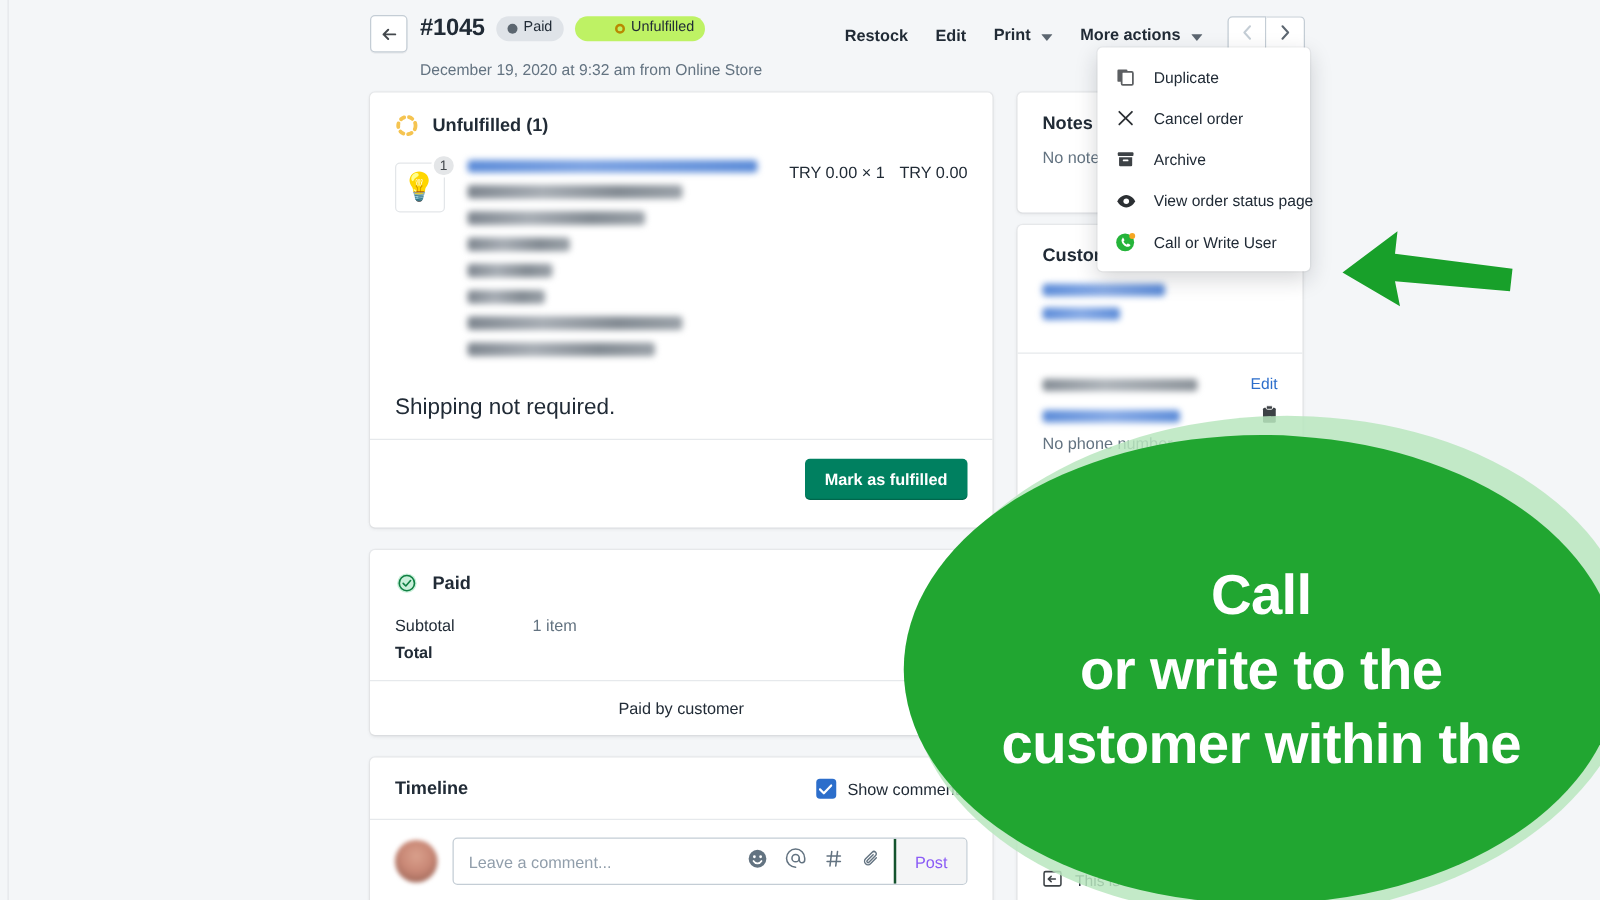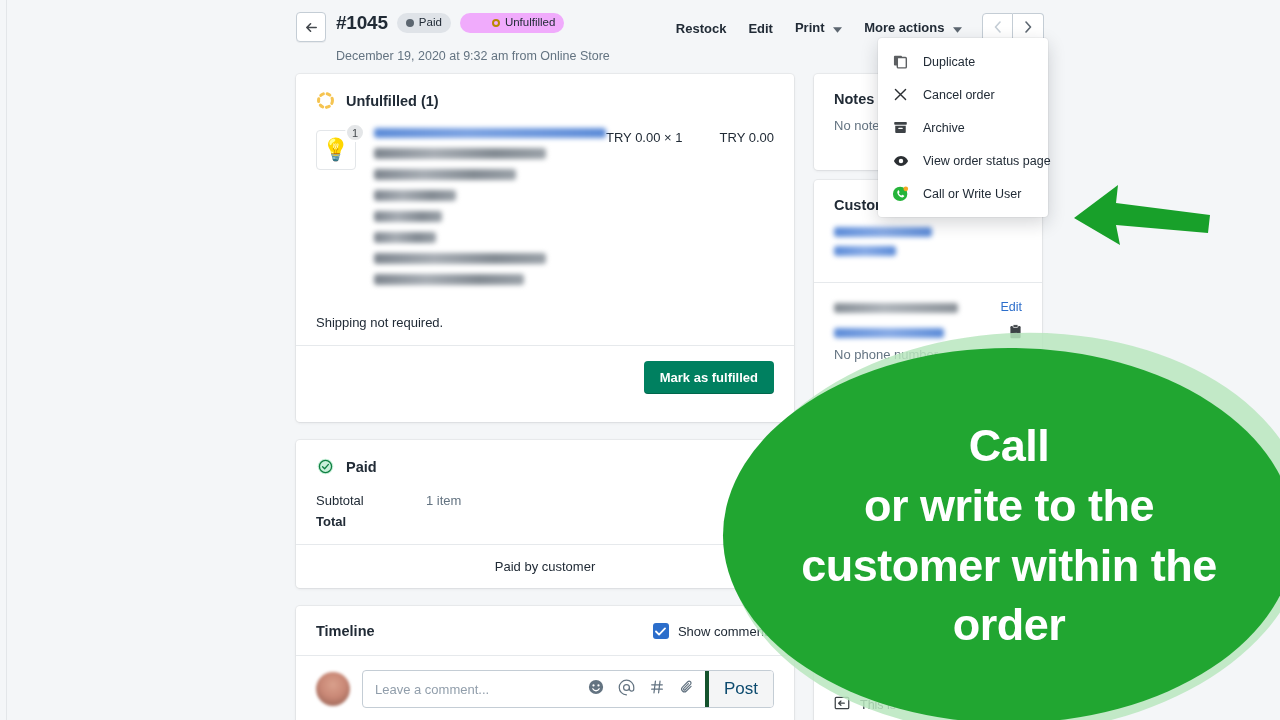--- a/index.html
+++ b/index.html
@@ -22,21 +22,21 @@
     border: 1px solid #c4cdd5; border-radius: 4px; background: #fff;
     display: flex; align-items: center; justify-content: center;
     box-shadow: 0 1px 0 rgba(22,29,37,.05); cursor: pointer;
   }
   .back-btn svg { display: block; }
   .title-row { position: absolute; left: 40px; top: 4px; display: flex; align-items: center; gap: 9px; }
   .order-no { font-size: 19px; font-weight: 700; letter-spacing: -.2px; color: #212b36; }
   .badge { display: inline-flex; align-items: center; gap: 5px; height: 20px;
            padding: 0 9px; border-radius: 10px; font-size: 11.5px; line-height: 1; white-space: nowrap; }
   .badge.paid { background: #dfe3e8; color: #212b36; }
-  .badge.unfulfilled { background: #f0abfc; color: #212b36; padding-left: 32px; }
+  .badge.unfulfilled { background: #bef264; color: #212b36; padding-left: 32px; }
   .dot-gray { width: 8px; height: 8px; border-radius: 50%; background: #5c6670; display: inline-block; }
   .ring-amber { width: 8px; height: 8px; border-radius: 50%; border: 2px solid #b98900; display: inline-block; }
   .subtitle { position: absolute; left: 40px; top: 41px; font-size: 12.5px; color: #637381; }
 
   .actions { position: absolute; right: 0; top: 5px; display: flex; align-items: center; gap: 0; }
   .act { font-size: 13px; font-weight: 600; color: #212b36; padding: 6px 11px; cursor: pointer; white-space: nowrap; }
   .act .caret { margin-left: 5px; display: inline-block; vertical-align: middle; }
   .navgroup { display: flex; margin-left: 9px; }
   .navbtn { width: 31px; height: 30px; border: 1px solid #c4cdd5; background: #fff;
             display: flex; align-items: center; justify-content: center; cursor: pointer;
@@ -70,23 +70,23 @@
   .thumb-wrap { position: relative; width: 40px; height: 40px; flex: 0 0 40px; margin-top: 2px; }
   .thumb { width: 40px; height: 40px; border: 1px solid #e3e6e9; border-radius: 4px;
            background: #fff; display: flex; align-items: center; justify-content: center; font-size: 22px; overflow: hidden; }
   .qty-badge { position: absolute; right: -9px; top: -7px; min-width: 19px; height: 19px; padding: 0 5px;
                background: #e4e6e8; border-radius: 10px; color: #43484d; font-size: 11px;
                display: flex; align-items: center; justify-content: center; border: 2px solid #fff; }
   .li-body { flex: 1; margin-left: 18px; }
   .blur-line { height: 11px; border-radius: 3px; margin-bottom: 10px; filter: blur(2.6px); }
   .blur-line.link { background: linear-gradient(90deg,#5b8bd8 0%,#7ba2e2 40%,#5b8bd8 100%); height: 10px; }
   .blur-line.txt { background: linear-gradient(90deg,#7d858e 0%,#a7adb4 35%,#828a92 70%,#9aa1a8 100%); }
-  .li-price { width: 120px; font-size: 13px; color: #212b36; padding-top: 2px; }
+  .li-price { width: 120px; text-align: right; font-size: 13px; color: #212b36; padding-top: 2px; }
   .li-total { width: 78px; text-align: right; font-size: 13px; color: #212b36; padding-top: 2px; }
-  .ship-note { padding: 14px 20px 15px 20px; font-size: 13px; color: #212b36; }
+  .ship-note { padding: 14px 20px 15px 20px; font-size: 18px; color: #212b36; }
   .card-footer { padding: 15px 20px; display: flex; justify-content: flex-end; }
   .btn-primary { background: #008060; color: #fff; font-size: 13px; font-weight: 600;
                  border: none; border-radius: 4px; padding: 9px 16px; cursor: pointer;
                  box-shadow: inset 0 -1px 0 rgba(0,0,0,.2); white-space: nowrap; }
 
   
   #payment-card { left: 296px; top: 440px; width: 498px; height: 148px; }
   .pay-row { display: flex; align-items: center; padding: 3px 20px; font-size: 13px; }
   .pay-label { width: 110px; color: #212b36; }
   .pay-mid { flex: 1; color: #637381; }
@@ -100,22 +100,22 @@
   .cbox { width: 16px; height: 16px; border-radius: 3px; background: #2c6ecb;
           display: flex; align-items: center; justify-content: center; }
   .tl-body { display: flex; align-items: center; gap: 12px; padding: 0 20px 18px 20px; }
   .avatar { width: 34px; height: 34px; border-radius: 50%; flex: 0 0 34px;
             background: radial-gradient(circle at 50% 38%, #d9a08c 0%, #c98876 45%, #8c5a4d 100%);
             filter: blur(1.6px); }
   .comment-box { flex: 1; height: 38px; border: 1px solid #c4cdd5; border-radius: 4px; background: #fff;
                  display: flex; align-items: center; padding-left: 12px; overflow: hidden; }
   .comment-ph { flex: 1; font-size: 13px; color: #919eab; }
   .cm-icons { display: flex; align-items: center; gap: 14px; padding-right: 10px; color: #637381; }
-  .post-btn { height: 36px; padding: 0 15px; background: #f4f5f6; border-left: 4px solid #14532d;
-              display: flex; align-items: center; font-size: 17px; color: #0c4a6e; cursor: pointer; }
+  .post-btn { height: 36px; padding: 0 15px; background: #f4f5f6; border-left: 2px solid #14532d;
+              display: flex; align-items: center; font-size: 13px; color: #8b5cf6; cursor: pointer; }
 
   
   #notes-card { left: 814px; top: 74px; width: 228px; height: 96px; }
   .notes-empty { font-size: 13px; color: #637381; margin-top: 11px; }
   #customer-card { left: 814px; top: 180px; width: 228px; height: 330px; }
   .cust-block { padding: 17px 20px; }
   .blur-s { height: 10px; border-radius: 3px; filter: blur(2.4px); margin-bottom: 9px; }
   .blur-s.link { background: linear-gradient(90deg,#5b8bd8 0%,#86aae6 50%,#5b8bd8 100%); }
   .blur-s.txt  { background: linear-gradient(90deg,#858d95 0%,#aeb4ba 40%,#8b9299 100%); }
   .edit-link { font-size: 12.5px; color: #2c6ecb; cursor: pointer; }
@@ -426,21 +426,20 @@
     </div>
   </div>
 
   <div class="annot">
     <div class="bubble-halo"></div>
     <div class="bubble">
       <div class="bubble-text">
         <div>Call</div>
         <div>or write to the</div>
         <div>customer within the</div>
-        <div>order</div>
       </div>
     </div>
     <div class="arrow">
       <svg width="170" height="80" viewBox="0 0 170 80">
         <path d="M2 45 L46 12 L44 30 L138 42 L136 60 L44 52 L48 72 Z" fill="#18a02a"></path>
       </svg>
     </div>
   </div>
 
 </div>

